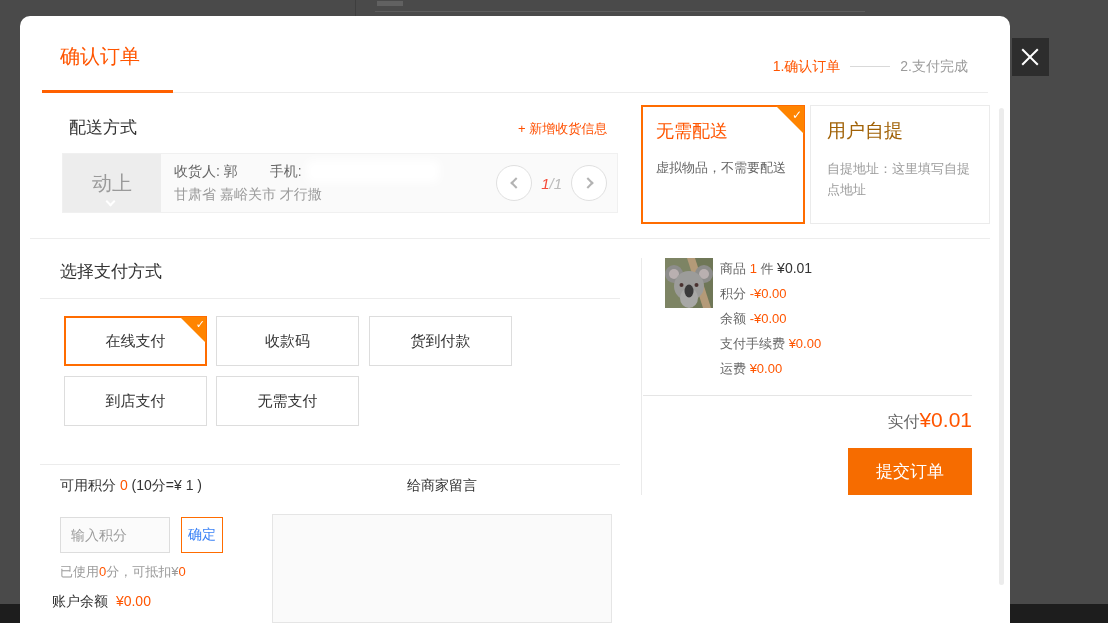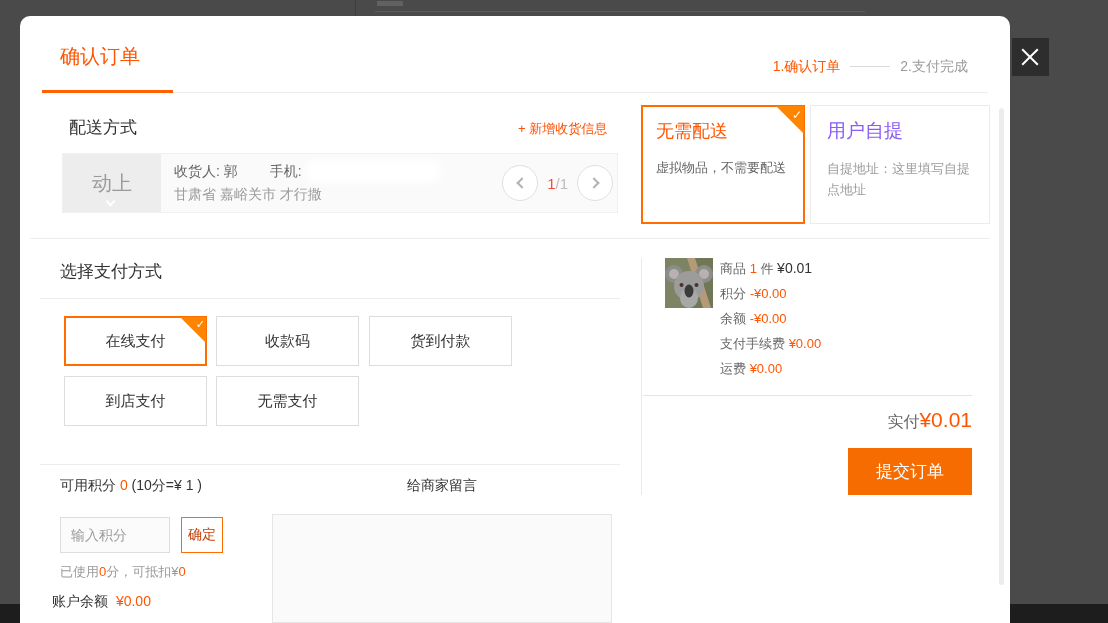--- a/index.html
+++ b/index.html
@@ -64,42 +64,42 @@
   }
   .addr-info { padding:9px 0 0 13px; font-size:14px; color:#666; }
   .addr-line1 { white-space:nowrap; }
   .phone-label { margin-left:28px; }
   .phone-blur {
     display:inline-block; width:128px; height:17px; vertical-align:-4px; margin-left:4px;
     background:rgba(255,255,255,.95); filter:blur(3px); border-radius:3px;
     box-shadow:0 0 6px 3px rgba(255,255,255,.9);
   }
   .addr-line2 { margin-top:5px; font-size:14px; color:#9b9b9b; }
-  .pager { position:absolute; right:4px; top:11px; display:flex; align-items:center; }
+  .pager { position:absolute; right:10px; top:11px; display:flex; align-items:center;font-style:italic; }
   .pager-btn {
     width:36px; height:36px; border:1px solid #e0e0e0; border-radius:50%;
     background:#fff; display:flex; align-items:center; justify-content:center; cursor:pointer;
   }
   .pager-btn .chev-l { transform:rotate(-135deg); margin-left:3px; }
   .pager-btn .chev-r { transform:rotate(45deg); margin-right:3px; }
   .pager-count { font-size:15px; margin:0 9px; color:#bbb; }
   .pager-cur { color:#f44b3a; }
 
   
   .ship-card1 {
     position:absolute; left:621px; top:89px; width:164px; height:119px;
     background:#fff; border:2px solid #ff6c00; padding:12px 13px; cursor:pointer;
   }
   .ship-card1 .opt-title { font-size:18px; color:#ff5500; }
   .opt-desc { font-size:13px; color:#666; margin-top:14px; line-height:21px; }
   .ship-card2 {
     position:absolute; left:790px; top:89px; width:180px; height:119px;
     background:#fff; border:1px solid #ebebeb; padding:12px 16px; cursor:pointer;
   }
-  .ship-card2 .opt-title { font-size:19px; color:#8b5cf6; }
+  .ship-card2 .opt-title { font-size:19px; color:#a16207; }
   .ship-card2 .opt-desc { color:#9b9b9b; }
   .corner-check {
     position:absolute; top:-1px; right:-1px; width:0; height:0;
     border-top:28px solid #ff8400; border-left:28px solid transparent;
   }
   .corner-check .tick {
     position:absolute; top:-26px; right:2px; color:#fff; font-size:12px; font-weight:bold;
   }
   .full-divider { position:absolute; left:10px; top:222px; width:960px; height:1px; background:#ededed; }
 
@@ -126,21 +126,21 @@
   .accent-num { color:#ff5500; }
   .msg-label { position:absolute; left:252px; top:461px; width:340px; text-align:center; font-size:14px; color:#333; }
   .pts-input {
     position:absolute; left:40px; top:501px; width:110px; height:36px;
     background:#fbfbfb; border:1px solid #ddd; padding:0 10px; font-size:14px; color:#333;
     font-family:"Liberation Sans","DejaVu Sans",sans-serif; outline:none;
   }
   .pts-input::placeholder { color:#9b9b9b; }
   .pts-confirm {
     position:absolute; left:161px; top:501px; width:42px; height:36px;
-    background:#fff; border:1px solid #ff6c00; color:#c2410c; font-size:14px;
+    background:#fff; border:1px solid #ff6c00; color:#3b82f6; font-size:14px;
     display:flex; align-items:center; justify-content:center; cursor:pointer;
   }
   .pts-used { position:absolute; left:40px; top:547px; font-size:13px; color:#9b9b9b; }
   .balance { position:absolute; left:32px; top:577px; font-size:14px; color:#333; }
   .balance .accent-num { margin-left:4px; }
   .msg-textarea {
     position:absolute; left:252px; top:498px; width:340px; height:109px;
     background:#fafafa; border:1px solid #e5e5e5; resize:none; outline:none;
     font-family:"Liberation Sans","DejaVu Sans",sans-serif; font-size:13px; padding:8px;
   }

